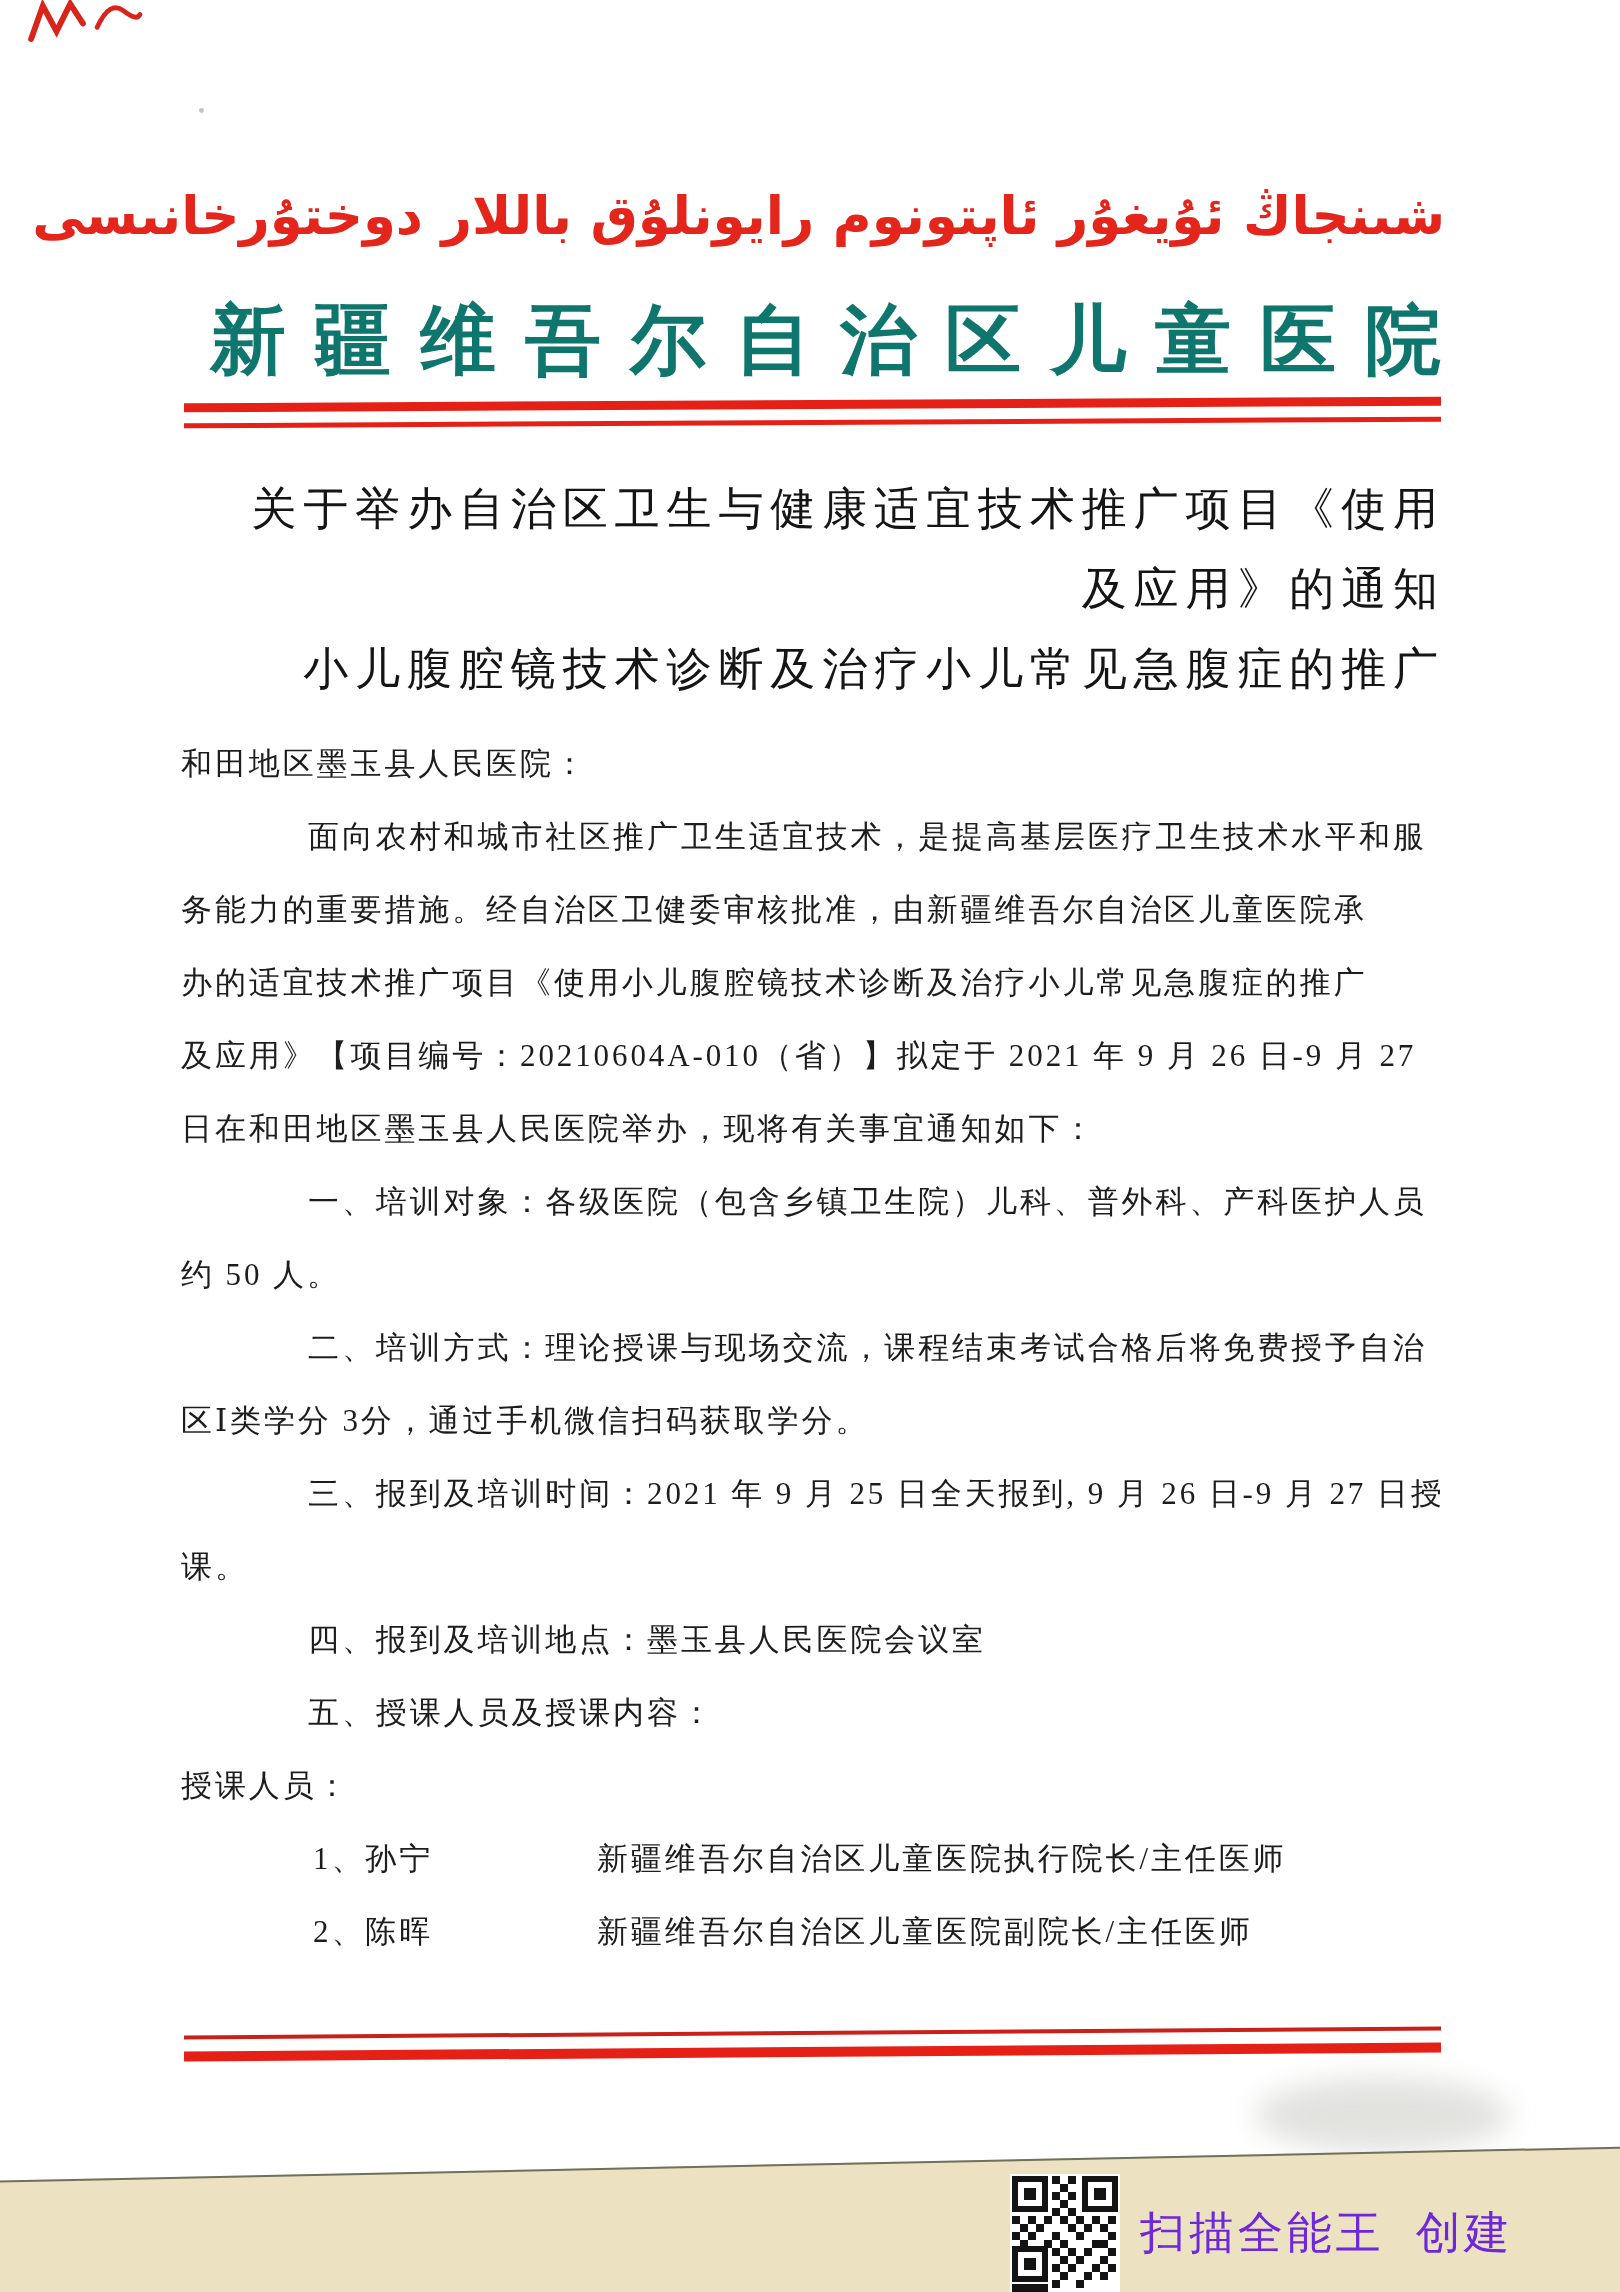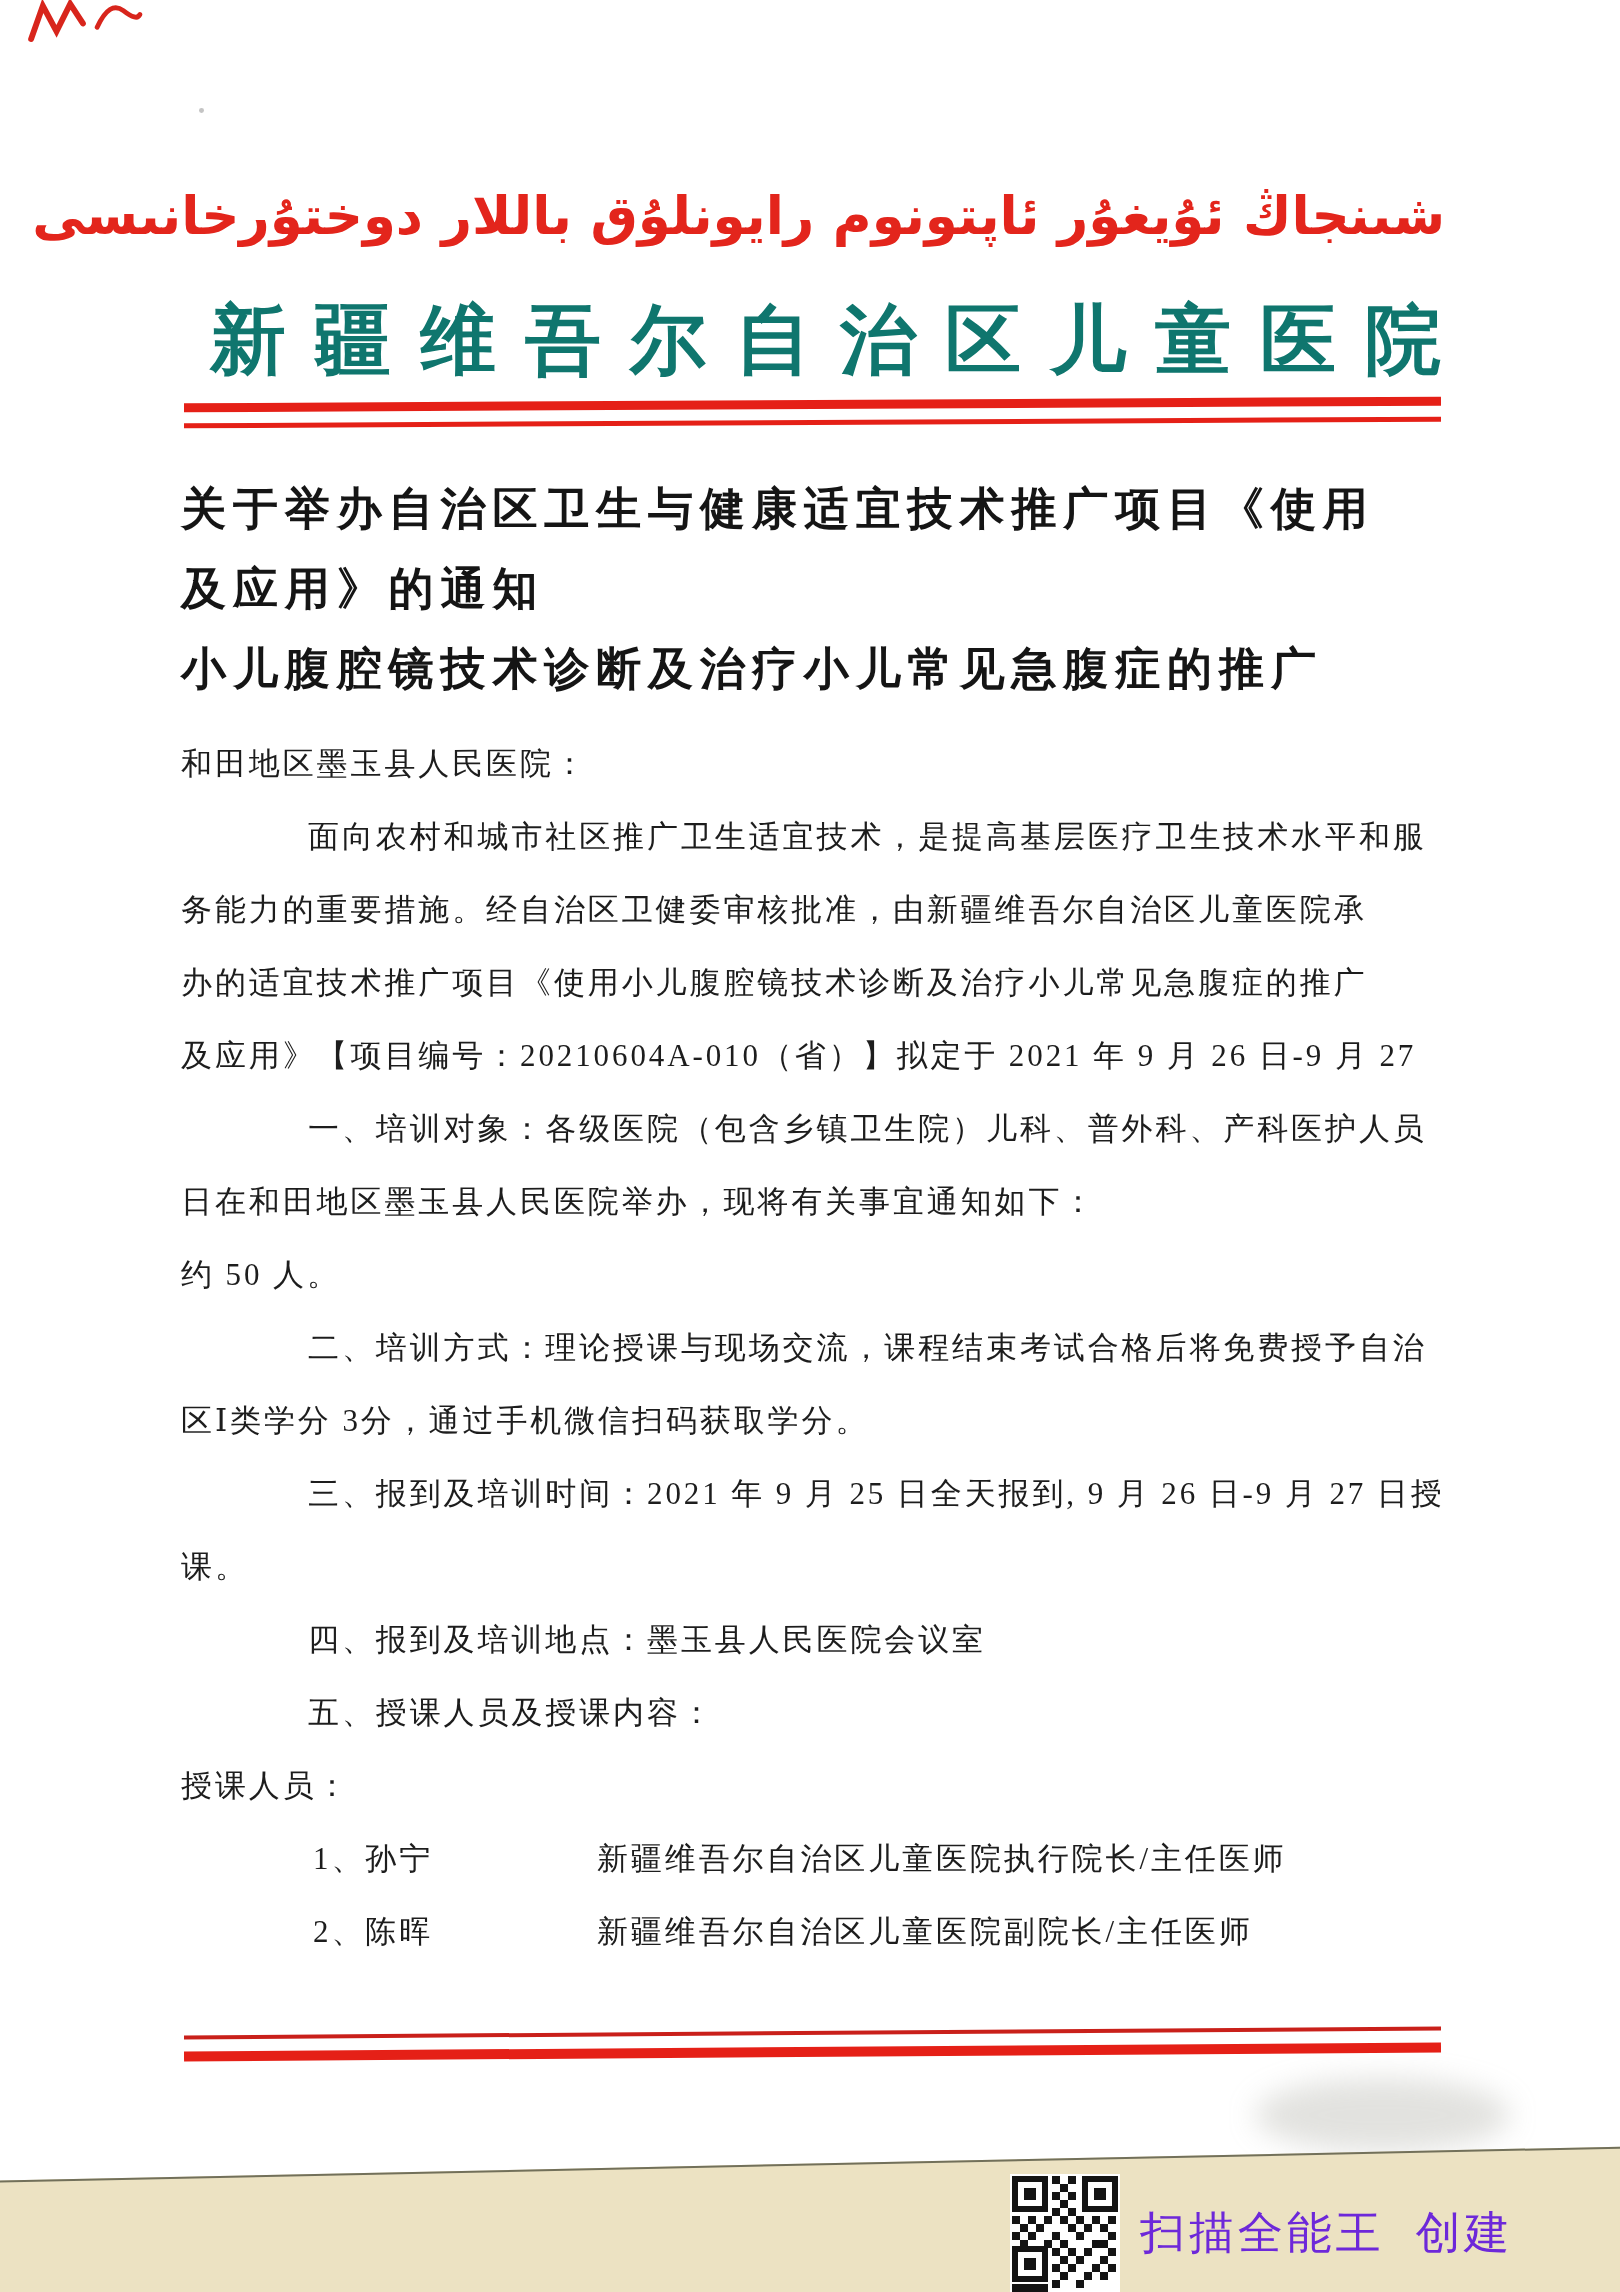--- a/index.html
+++ b/index.html
@@ -29,21 +29,21 @@
     font-family:"Liberation Serif","DejaVu Serif",serif;
   }
   .rule{position:absolute;left:184px;width:1257px;background:#e52017;}
   .rule.r-top-thick{top:400px;height:8.8px;transform:rotate(-0.3deg);}
   .rule.r-top-thin{top:420px;height:4.9px;transform:rotate(-0.3deg);}
   .rule.r-bot-thin{top:2031px;height:3.9px;transform:rotate(-0.4deg);background:#c9201a;}
   .rule.r-bot-thick{top:2047px;height:9.8px;transform:rotate(-0.4deg);}
   
   .doc-title{
     position:absolute;left:181px;top:469px;width:1264px;
-    text-align:left;font-weight:bold;
+    text-align:right;font-weight:normal;
     font-size:45px;line-height:80px;letter-spacing:6.9px;
     color:#151515;
   }
   
   .body-block{
     position:absolute;left:181px;top:727px;width:1274px;
     font-size:31px;line-height:73px;letter-spacing:2.9px;
     color:#1d1d1d;white-space:nowrap;
   }
   .body-block .ln{height:73px;}
@@ -101,22 +101,22 @@
     <div>及应用》的通知</div>
     <div>小儿腹腔镜技术诊断及治疗小儿常见急腹症的推广</div>
   </div>
 
   <div class="body-block">
     <div class="ln">和田地区墨玉县人民医院：</div>
     <div class="ln ind">面向农村和城市社区推广卫生适宜技术，是提高基层医疗卫生技术水平和服</div>
     <div class="ln">务能力的重要措施。经自治区卫健委审核批准，由新疆维吾尔自治区儿童医院承</div>
     <div class="ln">办的适宜技术推广项目《使用小儿腹腔镜技术诊断及治疗小儿常见急腹症的推广</div>
     <div class="ln">及应用》【项目编号：20210604A-010（省）】拟定于 2021 年 9 月 26 日-9 月 27</div>
+    <div class="ln">日在和田地区墨玉县人民医院举办，现将有关事宜通知如下：</div>
     <div class="ln ind">一、培训对象：各级医院（包含乡镇卫生院）儿科、普外科、产科医护人员</div>
-    <div class="ln">日在和田地区墨玉县人民医院举办，现将有关事宜通知如下：</div>
     <div class="ln">约 50 人。</div>
     <div class="ln ind">二、培训方式：理论授课与现场交流，课程结束考试合格后将免费授予自治</div>
     <div class="ln">区Ⅰ类学分 3分，通过手机微信扫码获取学分。</div>
     <div class="ln ind">三、报到及培训时间：2021 年 9 月 25 日全天报到, 9 月 26 日-9 月 27 日授</div>
     <div class="ln">课。</div>
     <div class="ln ind">四、报到及培训地点：墨玉县人民医院会议室</div>
     <div class="ln ind">五、授课人员及授课内容：</div>
     <div class="ln">授课人员：</div>
 
     <div class="lect-row">

